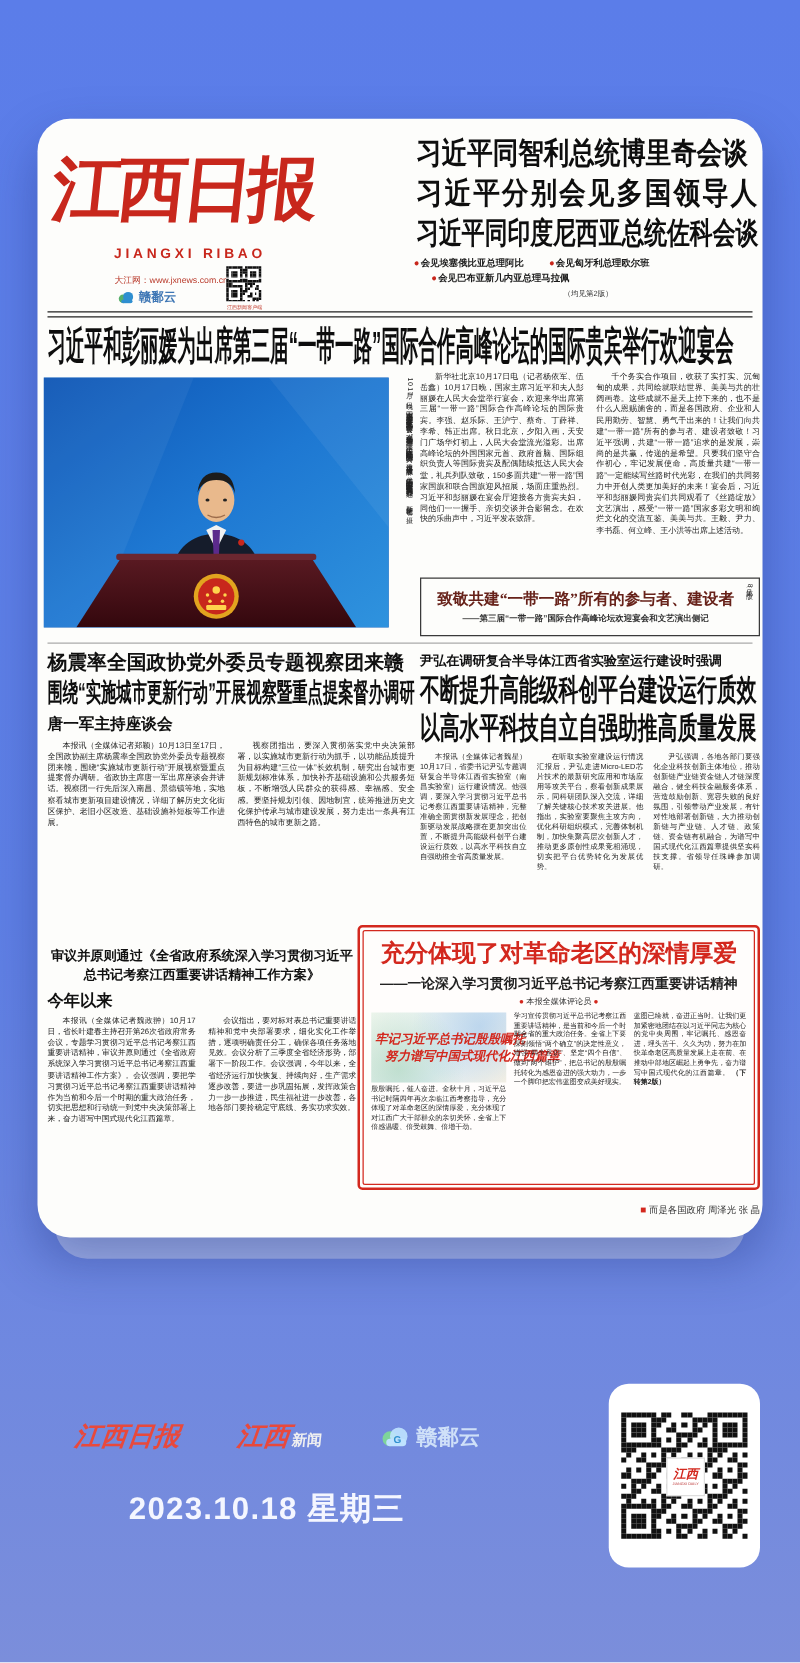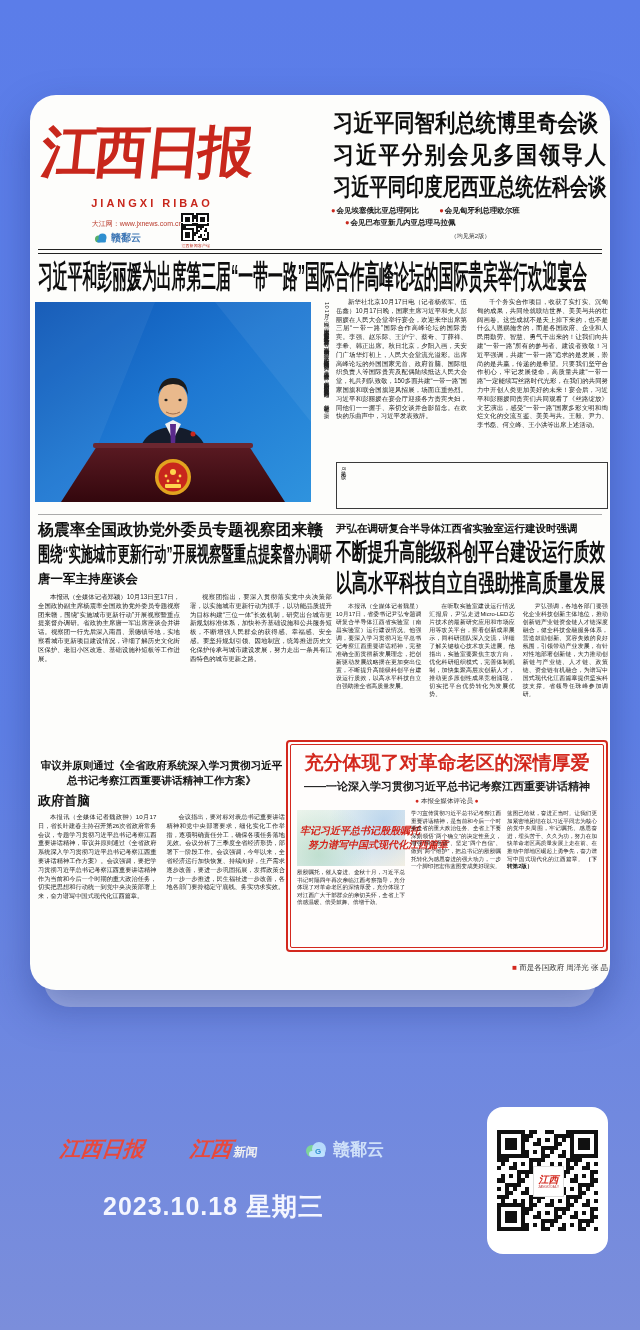--- a/index.html
+++ b/index.html
@@ -351,20 +351,24 @@
       </svg>
     </div>
     <div class="blk vcap">10月17日晚，国家主席习近平和夫人彭丽媛在北京人民大会堂举行宴会，欢迎来华出席第三届“一带一路”国际合作高峰论坛的国际贵宾。这是习近平发表致辞，代表中国政府和中国人民对各位嘉宾表示热烈欢迎。　新华社记者　摄</div>
 
     <div class="blk cols art1">
       <p>新华社北京10月17日电（记者杨依军、伍岳鑫）10月17日晚，国家主席习近平和夫人彭丽媛在人民大会堂举行宴会，欢迎来华出席第三届“一带一路”国际合作高峰论坛的国际贵宾。李强、赵乐际、王沪宁、蔡奇、丁薛祥、李希、韩正出席。秋日北京，夕阳入画，天安门广场华灯初上，人民大会堂流光溢彩。出席高峰论坛的外国国家元首、政府首脑、国际组织负责人等国际贵宾及配偶陆续抵达人民大会堂，礼兵列队致敬，150多面共建“一带一路”国家国旗和联合国旗迎风招展，场面庄重热烈。习近平和彭丽媛在宴会厅迎接各方贵宾夫妇，同他们一一握手、亲切交谈并合影留念。在欢快的乐曲声中，习近平发表致辞。</p>
       <p>千个务实合作项目，收获了实打实、沉甸甸的成果，共同绘就联结世界、美美与共的壮阔画卷。这些成就不是天上掉下来的，也不是什么人恩赐施舍的，而是各国政府、企业和人民用勤劳、智慧、勇气干出来的！让我们向共建“一带一路”所有的参与者、建设者致敬！习近平强调，共建“一带一路”追求的是发展，崇尚的是共赢，传递的是希望。只要我们坚守合作初心，牢记发展使命，高质量共建“一带一路”一定能续写丝路时代光彩，在我们的共同努力中开创人类更加美好的未来！宴会后，习近平和彭丽媛同贵宾们共同观看了《丝路绽放》文艺演出，感受“一带一路”国家多彩文明和绚烂文化的交流互鉴、美美与共。王毅、尹力、李书磊、何立峰、王小洪等出席上述活动。</p>
     </div>
 
     <div class="blk tribute">
+      <div class="tribute-main">
+        <div class="tribute-title">致敬共建“一带一路”所有的参与者、建设者</div>
+        <div class="tribute-sub">——第三届“一带一路”国际合作高峰论坛欢迎宴会和文艺演出侧记</div>
+      </div>
       <div class="tribute-note">（见第8版）</div>
     </div>
 
     <div class="blk secrule"></div>
 
     <div class="blk yang-kicker">杨震率全国政协党外委员专题视察团来赣</div>
     <div class="blk yang-head">
       <span>围绕“实施城市更新行动”开展视察暨重点提案督办调研</span>
     </div>
     <div class="blk yang-sub">唐一军主持座谈会</div>
@@ -378,21 +382,21 @@
       <div><span>不断提升高能级科创平台建设运行质效</span></div>
       <div><span>以高水平科技自立自强助推高质量发展</span></div>
     </div>
     <div class="blk cols yin-cols">
       <p>本报讯（全媒体记者魏星）10月17日，省委书记尹弘专题调研复合半导体江西省实验室（南昌实验室）运行建设情况。他强调，要深入学习贯彻习近平总书记考察江西重要讲话精神，完整准确全面贯彻新发展理念，把创新驱动发展战略摆在更加突出位置，不断提升高能级科创平台建设运行质效，以高水平科技自立自强助推全省高质量发展。</p>
       <p>在听取实验室建设运行情况汇报后，尹弘走进Micro-LED芯片技术的最新研究应用和市场应用等攻关平台，察看创新成果展示，同科研团队深入交流，详细了解关键核心技术攻关进展。他指出，实验室要聚焦主攻方向，优化科研组织模式，完善体制机制，加快集聚高层次创新人才，推动更多原创性成果竞相涌现，切实把平台优势转化为发展优势。</p>
       <p>尹弘强调，各地各部门要强化企业科技创新主体地位，推动创新链产业链资金链人才链深度融合，健全科技金融服务体系，营造鼓励创新、宽容失败的良好氛围，引领带动产业发展，有针对性地部署创新链，大力推动创新链与产业链、人才链、政策链、资金链有机融合，为谱写中国式现代化江西篇章提供坚实科技支撑。省领导任珠峰参加调研。</p>
     </div>
 
     <div class="blk gov-sub">审议并原则通过《全省政府系统深入学习贯彻习近平总书记考察江西重要讲话精神工作方案》</div>
-    <div class="blk gov-sub2">政府首脑</div>
+    <div class="blk gov-sub2">今年以来</div>
     <div class="blk cols gov-cols">
       <p>本报讯（全媒体记者魏政翀）10月17日，省长叶建春主持召开第26次省政府常务会议，专题学习贯彻习近平总书记考察江西重要讲话精神，审议并原则通过《全省政府系统深入学习贯彻习近平总书记考察江西重要讲话精神工作方案》。会议强调，要把学习贯彻习近平总书记考察江西重要讲话精神作为当前和今后一个时期的重大政治任务，切实把思想和行动统一到党中央决策部署上来，奋力谱写中国式现代化江西篇章。</p>
       <p>会议指出，要对标对表总书记重要讲话精神和党中央部署要求，细化实化工作举措，逐项明确责任分工，确保各项任务落地见效。会议分析了三季度全省经济形势，部署下一阶段工作。会议强调，今年以来，全省经济运行加快恢复、持续向好，生产需求逐步改善，要进一步巩固拓展，发挥政策合力一步一步推进，民生福祉进一步改善，各地各部门要拎稳定守底线、务实功求实效。</p>
     </div>
 
     <div class="blk comm">
       <div class="comm-inner">
         <div class="comm-title">充分体现了对革命老区的深情厚爱</div>
         <div class="comm-sub">——一论深入学习贯彻习近平总书记考察江西重要讲话精神</div>
         <div class="comm-by">

